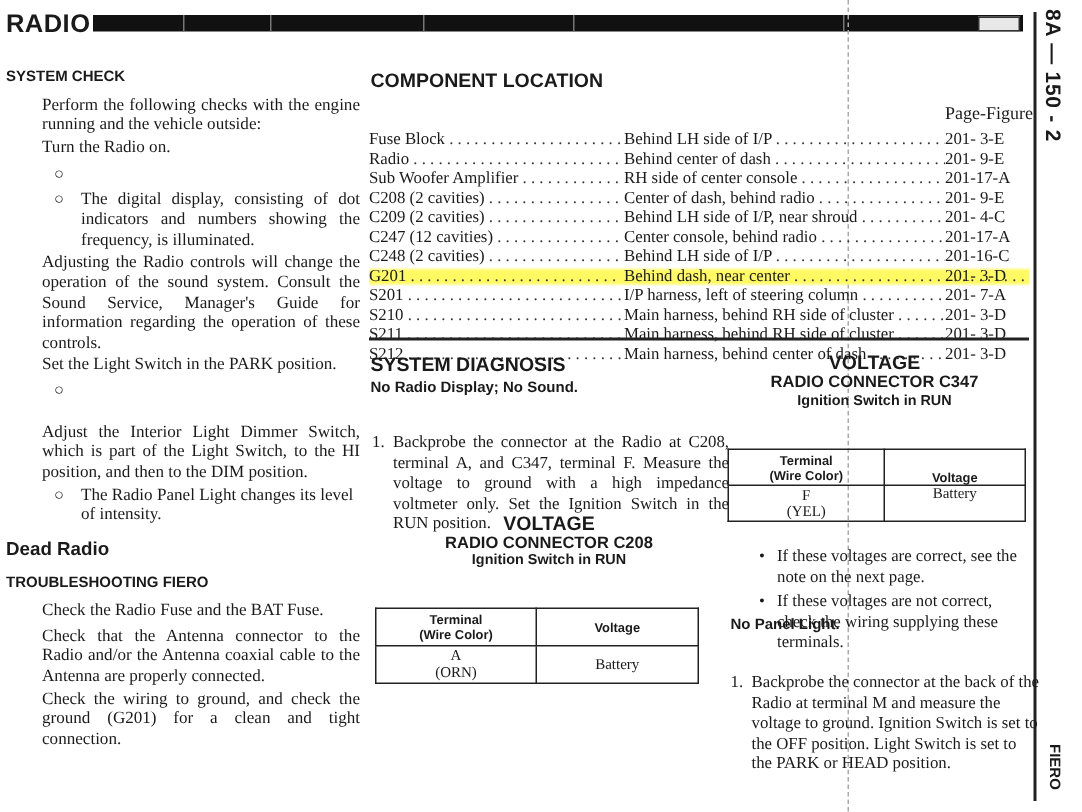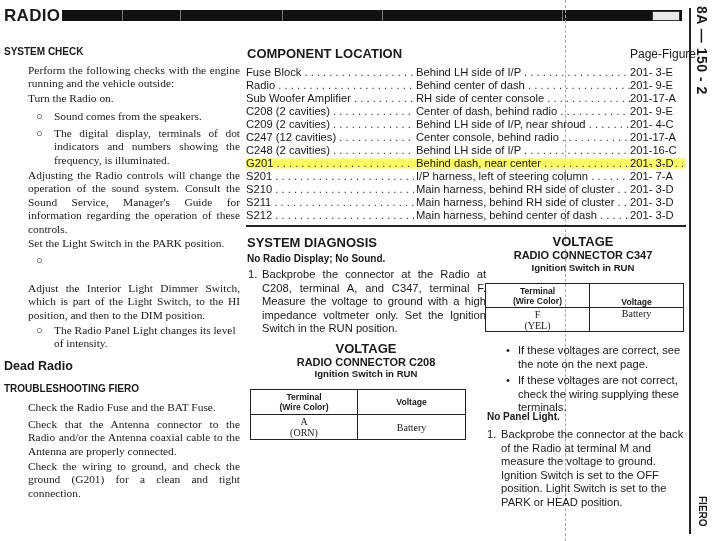--- a/index.html
+++ b/index.html
@@ -3,21 +3,21 @@
   <meta charset="utf-8">
   <style>
     html, body { margin: 0; padding: 0; }
     body {
       width: 721px; height: 541px; overflow: hidden; position: relative;
       background: #ffffff; color: #1a1a1a;
       font-family: "DejaVu Serif", "Liberation Serif", serif;
     }
     .abs { position: absolute; }
     .sans { font-family: "Liberation Sans", "DejaVu Sans", sans-serif; }
-    .serif { font-family: Liberation Sans, sans-serif; }
+    .serif { font-family: Liberation Serif, serif; margin-top: 21px; }
 
     
     #section-title { left: 4px; top: 6px; font-size: 17px; font-weight: bold; letter-spacing: 0.3px; }
     #header-bar { left: 62px; top: 10px; width: 620px; height: 11px; background: #111; }
     #header-bar .tick { position: absolute; top: 0; width: 1px; height: 11px; background: #777; }
     #header-bar .tag { position: absolute; right: 2px; top: 1px; width: 26px; height: 8px; background: #e8e8e8; border: 1px solid #333; }
 
     
     #right-rule { left: 689px; top: 8px; width: 2px; height: 526px; background: #222; }
     #page-number {
@@ -53,21 +53,21 @@
     #diag-sub { left: 247px; top: 253px; font-size: 10px; font-weight: bold; }
     #diag-step { left: 248px; top: 268px; width: 236px; font-size: 11.2px; line-height: 13.5px; }
     #diag-step .num { position: absolute; left: 0; top: 0; }
     #diag-step .txt { position: absolute; left: 14px; top: 0; width: 224px; text-align: justify; }
 
     .vtitle { position: absolute; text-align: center; font-weight: bold; }
     .vt1 { font-size: 13px; }
     .vt2 { font-size: 11px; }
     .vt3 { font-size: 9.6px; }
 
-    table.volt { position: absolute; border-collapse: collapse; font-size: 9px; }
+    table.volt { position: absolute; border-collapse: collapse; font-size: 9px; margin-top: 16px; }
     table.volt td, table.volt th { border: 1px solid #222; text-align: center; padding: 0; }
     table.volt th { font-family: "Liberation Sans", "DejaVu Sans", sans-serif; font-weight: bold; font-size: 8.6px; line-height: 10px; }
     table.volt td { font-family: "Liberation Serif", "DejaVu Serif", serif; font-size: 10px; line-height: 11px; }
 
     .rbul { position: absolute; font-size: 11.2px; line-height: 13.5px; width: 205px; }
     .rbul .dot { position: absolute; left: -12px; top: 0; }
     #panel-sub { left: 487px; top: 411px; font-size: 10px; font-weight: bold; }
     #panel-step { left: 487px; top: 428px; width: 205px; font-size: 11.2px; line-height: 13.5px; }
     #panel-step .num { position: absolute; left: 0; top: 0; }
     #panel-step .txt { position: absolute; left: 14px; top: 0; width: 192px; }
@@ -87,24 +87,24 @@
 <div class="abs" id="right-rule"></div>
 <div class="abs sans" id="page-number">8A — 150 - 2</div>
 <div class="abs sans" id="model-name">FIERO</div>
 <div class="abs" id="center-dash"></div>
 
 <div class="abs lh" style="left:4px; top:46px;">SYSTEM CHECK</div>
 <div class="abs lp" style="left:4px; top:64px; width:212px; text-align:justify;">Perform the following checks with the engine running and the vehicle outside:</div>
 
 <div class="abs lp" style="left:4px; top:92px;">Turn the Radio on.</div>
 <div class="abs lp" style="left:30px; top:110px; width:186px;">
-  <span class="bullet" style="left:-18px;">○</span><span>Sound comes from the speakers.</span>
+  <span class="bullet" style="left:-18px;">○</span>
 </div>
 <div class="abs lp" style="left:30px; top:127px; width:186px; text-align:justify;">
-  <span class="bullet" style="left:-18px;">○</span><span>The digital display, terminals of dot indicators and numbers showing the frequency, is illuminated.</span>
+  <span class="bullet" style="left:-18px;">○</span><span>The digital display, consisting of dot indicators and numbers showing the frequency, is illuminated.</span>
 </div>
 
 <div class="abs lp" style="left:4px; top:169px; width:212px; text-align:justify;">Adjusting the Radio controls will change the operation of the sound system. Consult the Sound Service, Manager's Guide for information regarding the operation of these controls.</div>
 
 <div class="abs lp" style="left:4px; top:237px; width:214px;">Set the Light Switch in the PARK position.</div>
 <div class="abs lp" style="left:30px; top:254px; width:186px; text-align:justify;">
   <span class="bullet" style="left:-18px;">○</span>
 </div>
 
 <div class="abs lp" style="left:4px; top:282px; width:212px; text-align:justify;">Adjust the Interior Light Dimmer Switch, which is part of the Light Switch, to the HI position, and then to the DIM position.</div>

